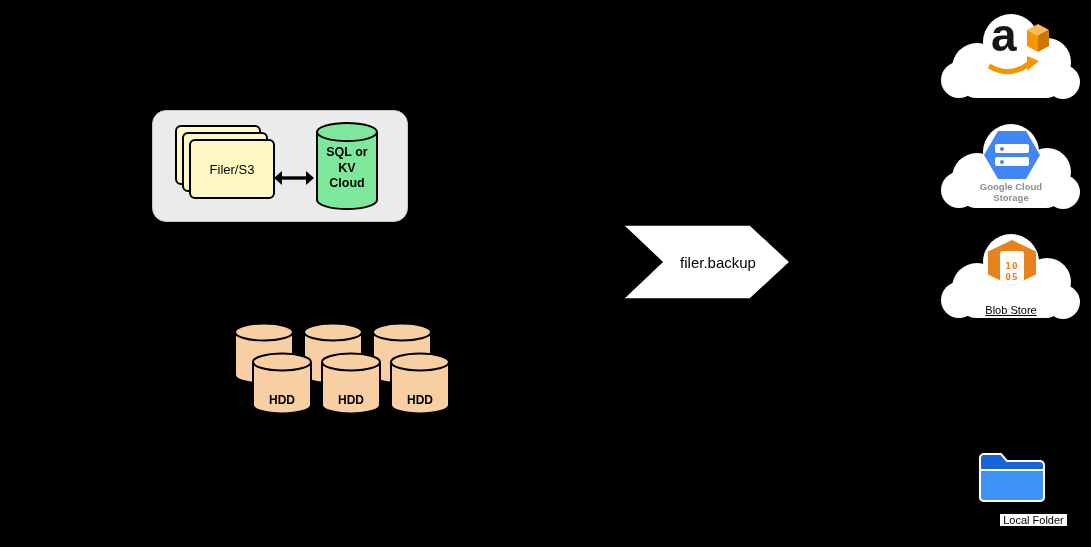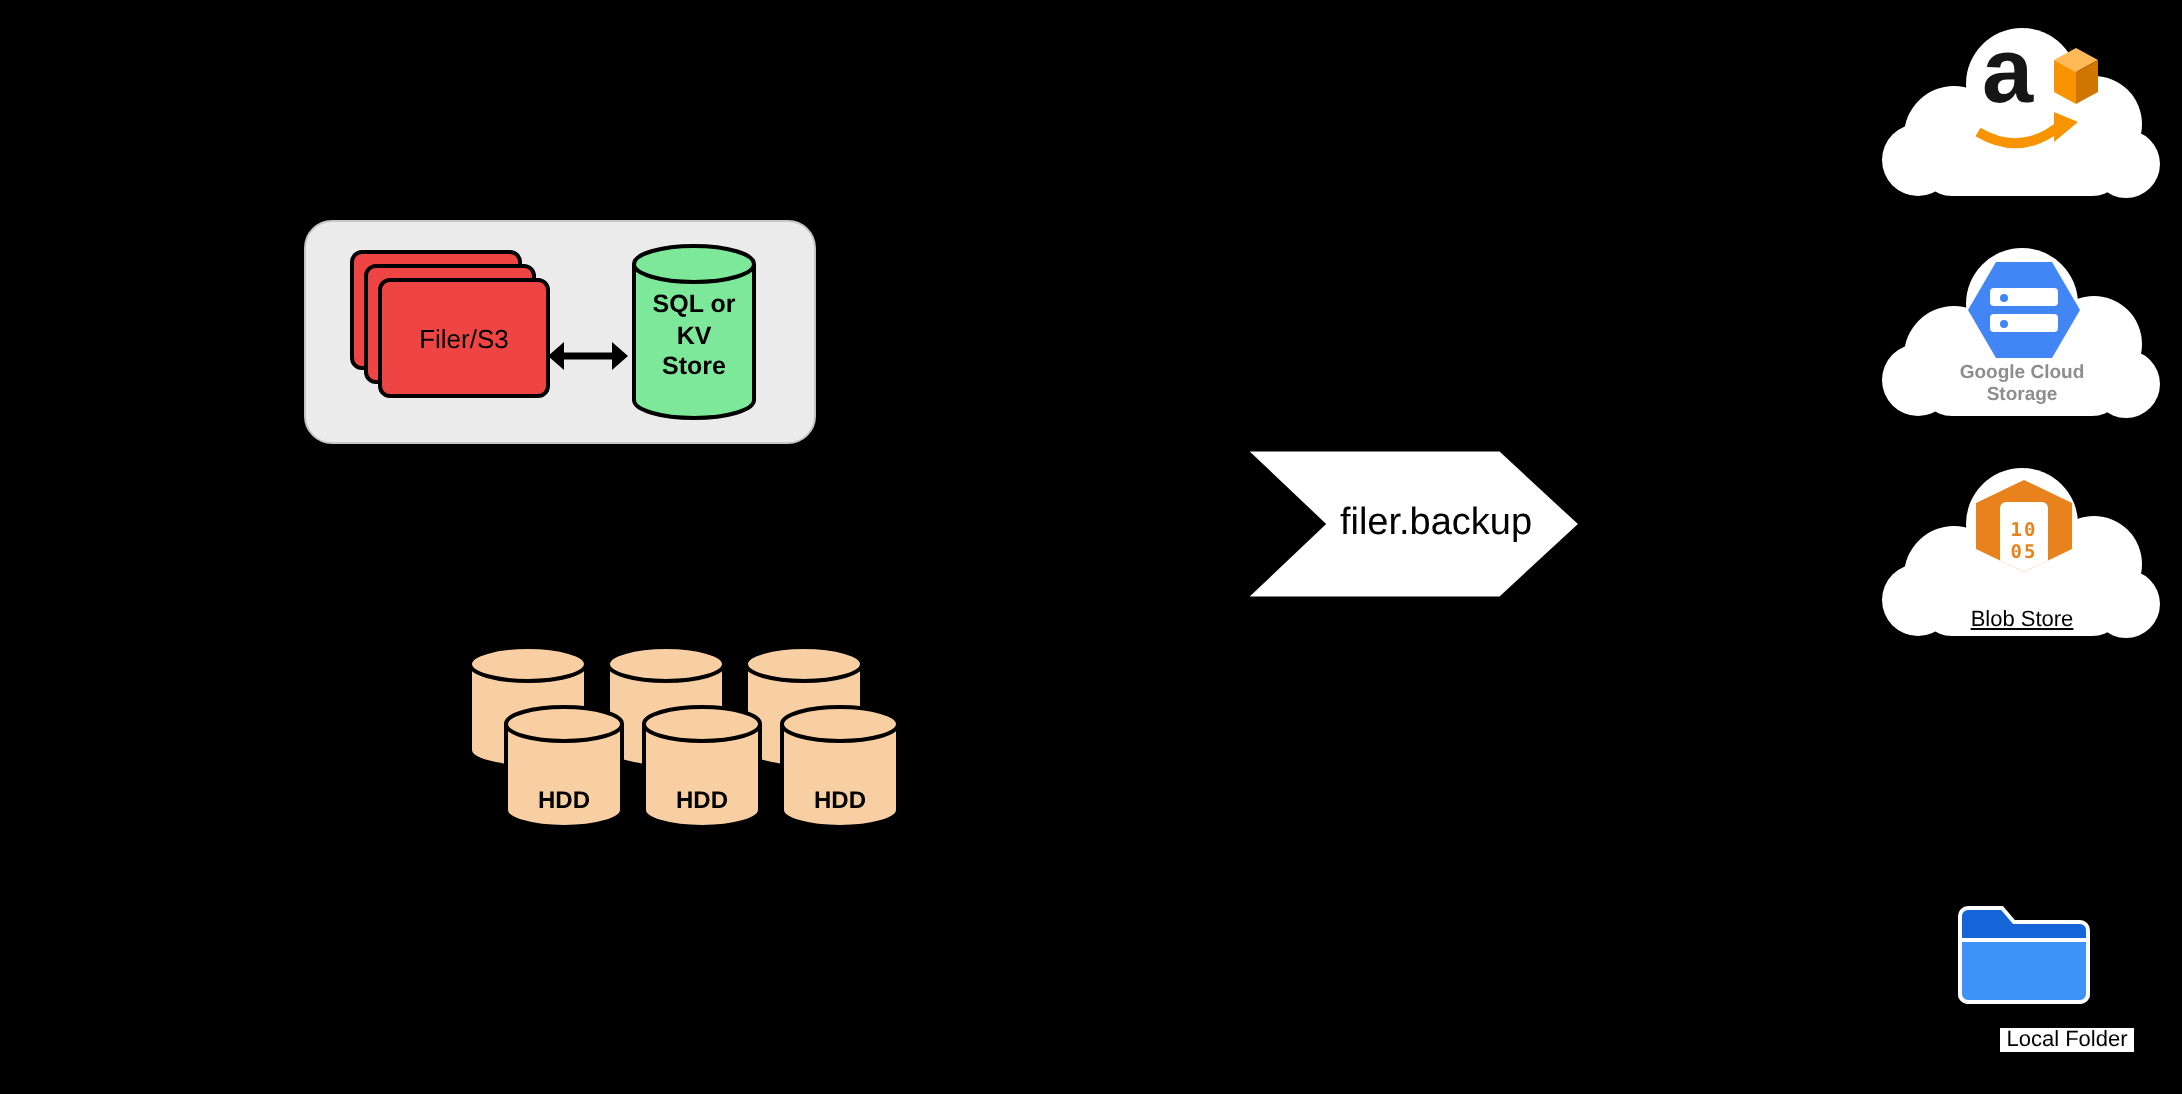--- a/index.html
+++ b/index.html
@@ -5,21 +5,21 @@
   html,body { margin:0; padding:0; background:#000; }
   .canvas { position:relative; width:1091px; height:547px; background:#000000;
             font-family:"Liberation Sans", sans-serif; overflow:hidden; }
 
   
   .group { position:absolute; background:#ebebeb; border:1px solid #c6c6c6; box-sizing:border-box; }
   .filer-group  { left:152px; top:110px; width:256px; height:112px; border-radius:14px; }
   .masters-box  { left:72px;  top:300px; width:137px; height:135px; border-radius:10px; }
 
   
-  .card { position:absolute; width:86px; height:60px; background:#ef4444;
+  .card { position:absolute; width:86px; height:60px; background:#fef9c3;
           border:2px solid #000; border-radius:6px; box-sizing:border-box; }
   .c1 { left:22px; top:14px; }
   .c2 { left:29px; top:21px; }
   .c3 { left:36px; top:28px; display:flex; align-items:center; justify-content:center; }
   .card-label { font-size:13px; color:#000; }
 
   .dbl-arrow { position:absolute; left:120px; top:58px; width:42px; height:18px; }
 
   
   .cyl { position:absolute; }
@@ -37,21 +37,21 @@
   .donut-hole { position:absolute; left:5px; top:5px; width:15px; height:15px; border-radius:50%;
                 background:#fae3ea; border:2px solid #4d4d4d; box-sizing:border-box; }
   .d1 { left:53px; top:21px; }  .d2 { left:18px; top:66px; }  .d3 { left:82px; top:66px; }
   .masters-label { position:absolute; bottom:8px; left:0; width:100%; text-align:center;
                    font-weight:bold; font-size:13px; color:#000; }
 
   
   .flow-arrow { position:absolute; left:622px; top:224px; width:170px; height:76px; }
   .flow-arrow svg { position:absolute; left:0; top:0; }
   .flow-label { position:absolute; left:32px; right:10px; top:50%; transform:translateY(-50%);
-                text-align:center; font-size:19px; color:#000; }
+                text-align:center; font-size:15px; color:#000; }
 
   
   .cloud { position:absolute; left:933px; width:156px; height:96px; }
   .cloud-aws  { top:8px; }   .cloud-gcs { top:118px; }
   .cloud-blob { top:228px; } .cloud-bb  { top:338px; }
   .cloud-shape { position:absolute; left:0; top:0; width:156px; height:96px; }
   .cloud-label { position:absolute; top:76px; left:0; width:100%; text-align:center;
                  font-size:11px; color:#000;text-decoration:underline; }
 
   .aws-a  { position:absolute; left:58px; top:4px; font-size:46px; font-weight:bold;
@@ -110,21 +110,21 @@
     <svg class="dbl-arrow" viewBox="0 0 42 18">
       <path d="M8 9 H34" stroke="#000" stroke-width="3.4"></path>
       <polygon points="9,2 1,9 9,16" fill="#000"></polygon>
       <polygon points="33,2 41,9 33,16" fill="#000"></polygon>
     </svg>
     <div class="cyl green-cyl">
       <svg viewBox="0 0 64 92" width="64" height="92">
         <path d="M2 11 L2 79 A30 9 0 0 0 62 79 L62 11" fill="#7ee89a" stroke="#000" stroke-width="2"></path>
         <ellipse cx="32" cy="11" rx="30" ry="9" fill="#7ee89a" stroke="#000" stroke-width="2"></ellipse>
       </svg>
-      <div class="cyl-label">SQL or KV Store</div>
+      <div class="cyl-label">SQL or KV Cloud</div>
     </div>
   </div>
 
 
   <div class="vol" style="left:233px; top:322px;">
     <svg viewBox="0 0 62 64" width="62" height="64">
       <path d="M2 10 L2 53 A29 8.5 0 0 0 60 53 L60 10" fill="#f8cfa2" stroke="#000" stroke-width="2"></path>
       <ellipse cx="31" cy="10" rx="29" ry="8.5" fill="#f8cfa2" stroke="#000" stroke-width="2"></ellipse>
     </svg>
   </div>

